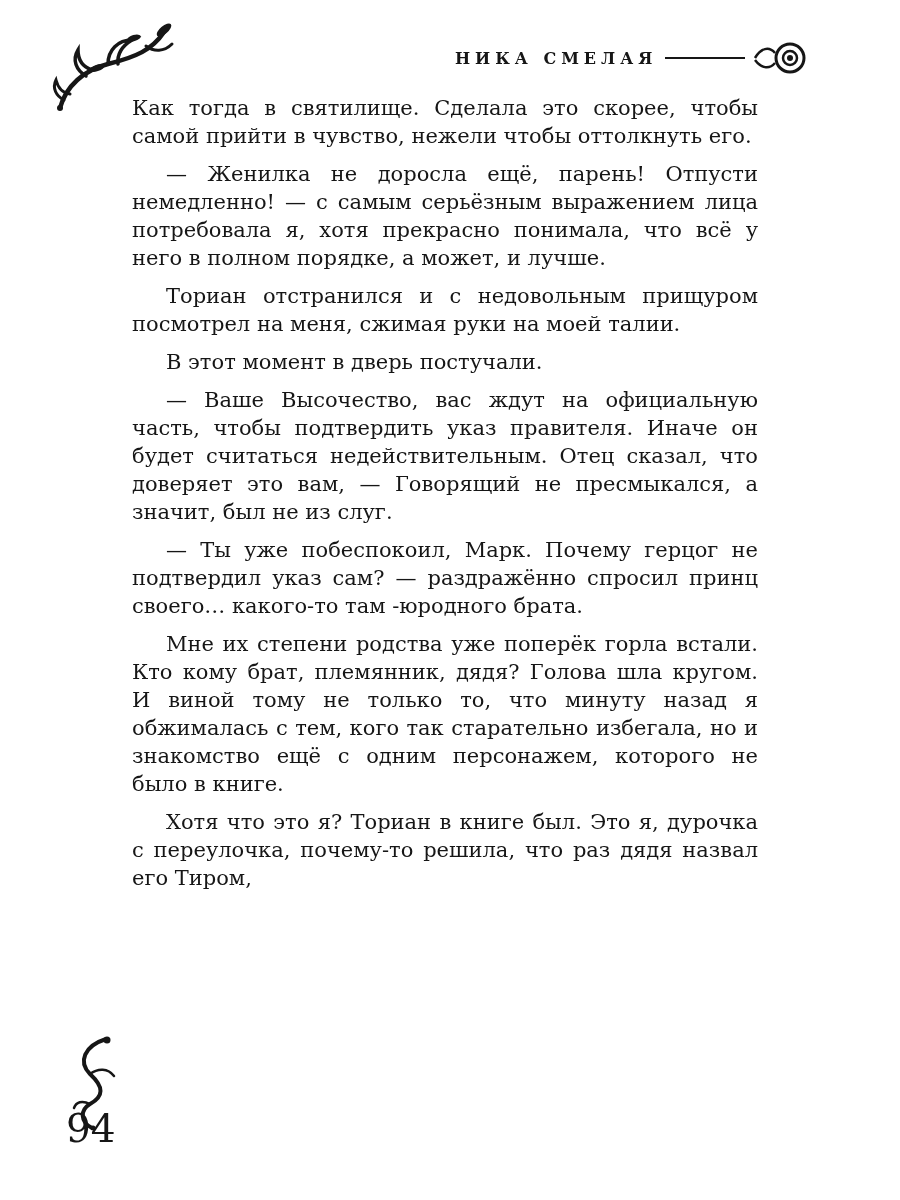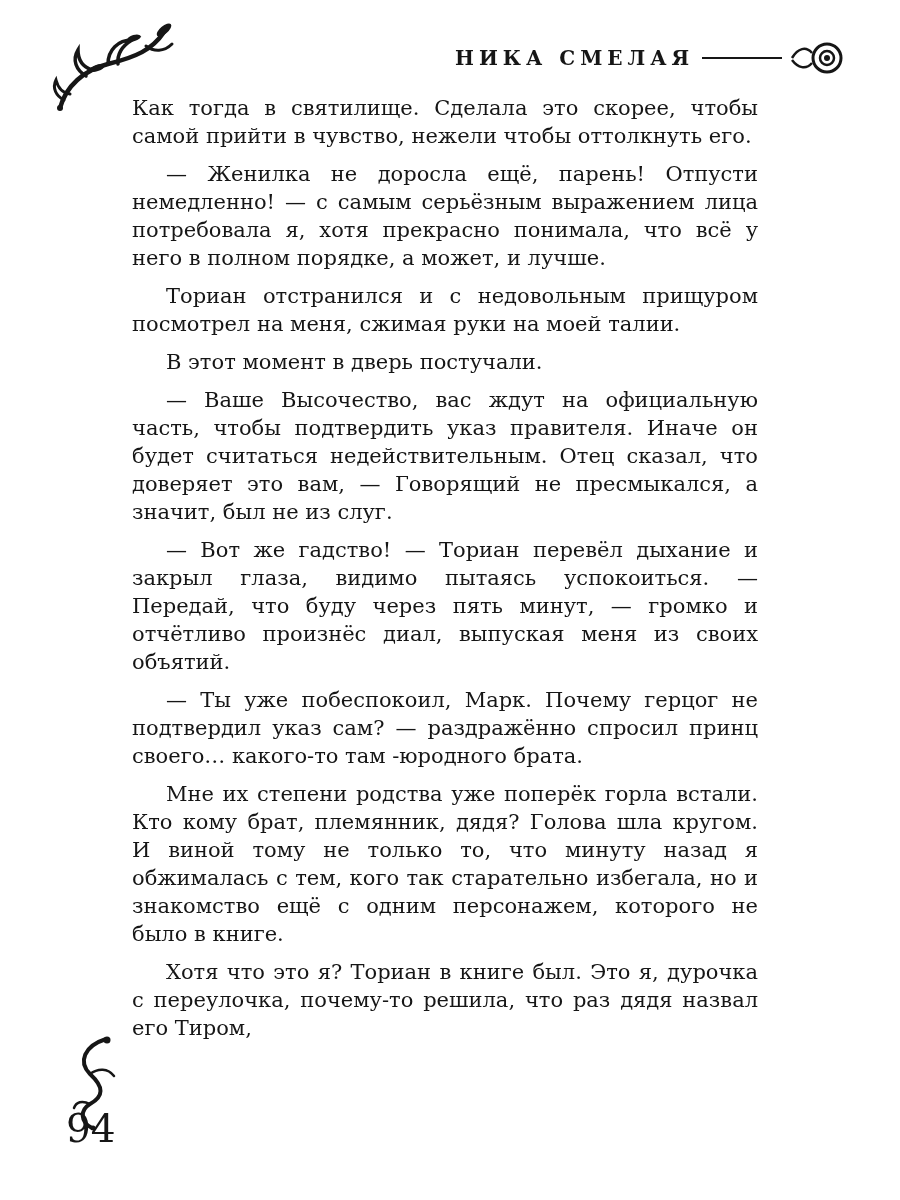--- a/index.html
+++ b/index.html
@@ -23,21 +23,21 @@
   }
   .header-row {
     position: absolute;
     top: 38px;
     left: 455px;
     display: flex;
     align-items: center;
     gap: 8px;
   }
   .author {
-    font-size: 20px;
+    font-size: 16px;
     font-weight: 700;
     letter-spacing: 5px;
     white-space: nowrap;
     color: #161616;
   }
   .rule {
     display: block;
     width: 80px;
     height: 2px;
     background: #161616;
@@ -106,21 +106,20 @@
       <circle cx="37" cy="20" r="3" fill="#161616"></circle>
     </svg>
   </div>
 
   <div class="body-text" lang="ru">
       <p class="para">Как тогда в святилище. Сделала это скорее, чтобы самой прийти в чувство, нежели чтобы оттолкнуть его.</p>
       <p class="para indent">— Женилка не доросла ещё, парень! Отпусти немедленно! — с самым серьёзным выражением лица потребовала я, хотя прекрасно понимала, что всё у него в полном порядке, а может, и лучше.</p>
       <p class="para indent">Ториан отстранился и с недовольным прищуром посмотрел на меня, сжимая руки на моей талии.</p>
       <p class="para indent">В этот момент в дверь постучали.</p>
       <p class="para indent">— Ваше Высочество, вас ждут на официальную часть, чтобы подтвердить указ правителя. Иначе он будет считаться недействительным. Отец сказал, что доверяет это вам, — Говорящий не пресмыкался, а значит, был не из слуг.</p>
-      <p class="para indent">— Вот же гадство! — Ториан перевёл дыхание и закрыл глаза, видимо пытаясь успокоиться. — Передай, что буду через пять минут, — громко и отчётливо произнёс диал, выпуская меня из своих объятий.</p>
       <p class="para indent">— Ты уже побеспокоил, Марк. Почему герцог не подтвердил указ сам? — раздражённо спросил принц своего… какого-то там -юродного брата.</p>
       <p class="para indent">Мне их степени родства уже поперёк горла встали. Кто кому брат, племянник, дядя? Голова шла кругом. И виной тому не только то, что минуту назад я обжималась с тем, кого так старательно избегала, но и знакомство ещё с одним персонажем, которого не было в книге.</p>
       <p class="para indent">Хотя что это я? Ториан в книге был. Это я, дурочка с переулочка, почему-то решила, что раз дядя назвал его Тиром,</p>
     </div>
 
   <svg class="orn-bl" width="46" height="95" viewBox="0 0 46 95">
     <g fill="none" stroke="#161616" stroke-linecap="round">
       <path d="M34 3 C 12 10, 6 26, 18 38 C 32 51, 32 60, 18 68 C 8 74, 8 86, 20 92" stroke-width="4"></path>
       <path d="M18 38 C 26 32, 36 32, 42 40" stroke-width="2.5"></path>
       <path d="M18 68 C 10 64, 4 66, 2 72" stroke-width="2.5"></path>

